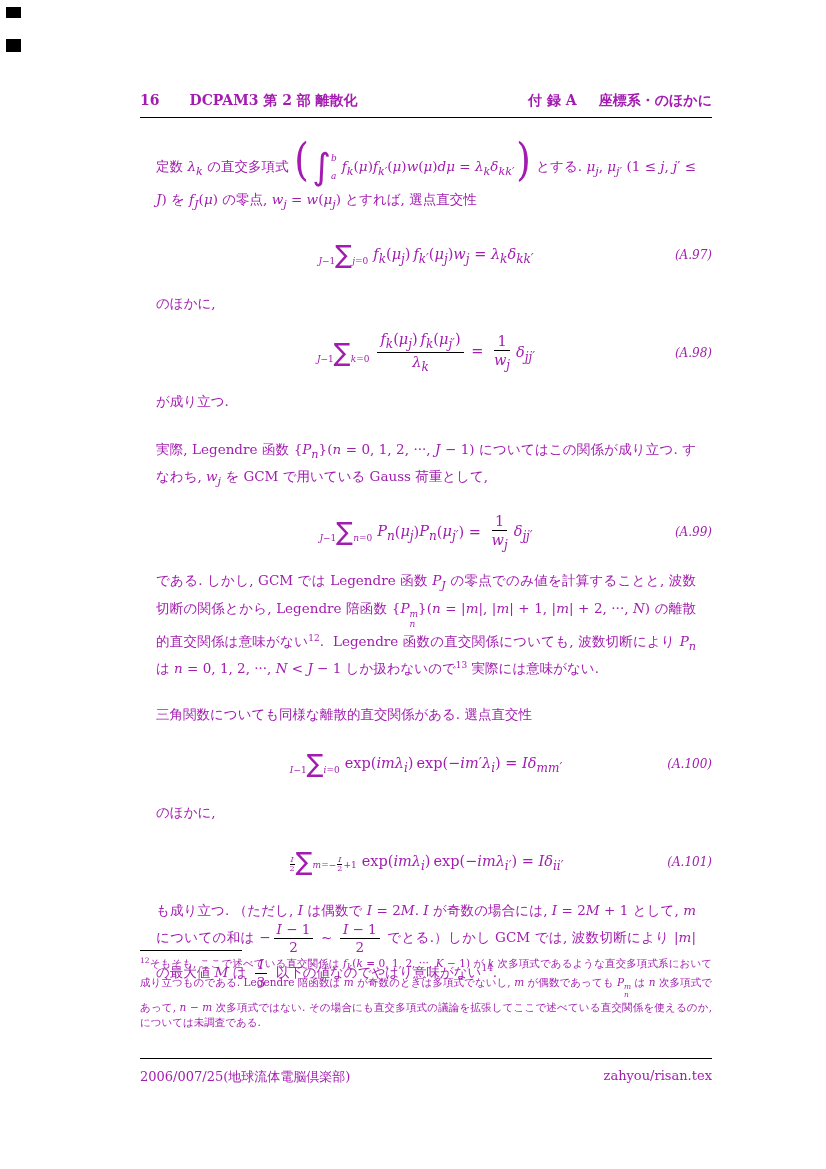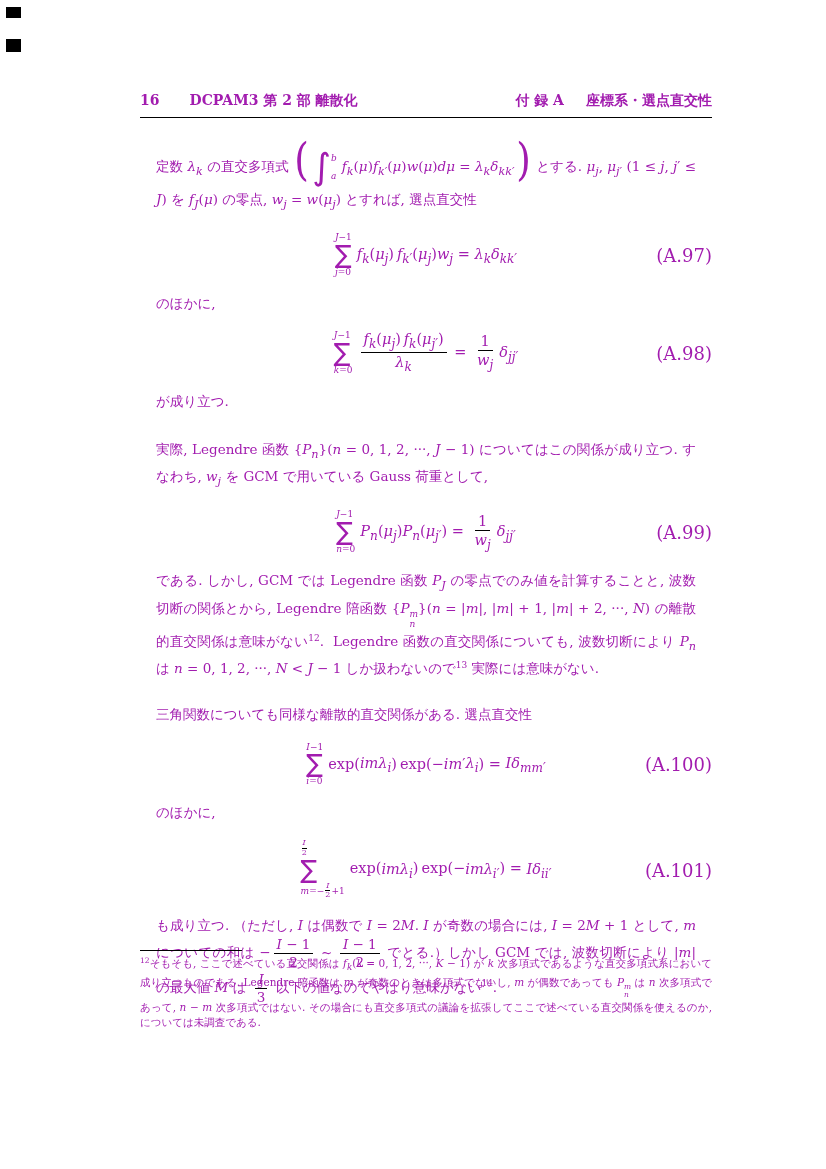--- a/index.html
+++ b/index.html
@@ -25,24 +25,24 @@
   .p3{margin-top:2px;}
   .p4{margin-top:24px;}
   .p5{margin-top:4px;}
   .conn{margin-top:2px;}
   i{font-family:"DejaVu Serif","DejaVu Sans",serif;}
   sup.fnm{font-size:9px;line-height:0;}
 
   
   .eqrow{position:relative;display:flex;align-items:center;margin:14px 0;min-height:46px;}
   .eqbody{flex:1;text-align:center;font-size:14.5px;line-height:1.1;}
-  .eqtag{position:absolute;right:0;top:50%;transform:translateY(-50%);font-size:18px;}
-
-  
-  .sum{display:inline-flex;flex-direction:column;align-items:flex-start;vertical-align:middle;
+  .eqtag{position:absolute;right:0;top:50%;transform:translateY(-50%);font-size:12px;font-style:italic;}
+
+  
+  .sum{display:inline-flex;align-items:flex-end;vertical-align:middle;
        margin:0 5px 0 0;line-height:1;}
   .sum .lim{font-size:9px;line-height:1.2;white-space:nowrap;}
   .sigma{font-size:25px;line-height:.95;font-style:normal;font-family:"DejaVu Sans",sans-serif;}
   .frac{display:inline-flex;flex-direction:column;align-items:center;vertical-align:middle;
         margin:0 3px;line-height:1.25;text-align:right;}
   .frac .num{border-bottom:1px solid #000;padding:0 3px;}
   .frac .den{padding:0 3px;}
   .lfrac{display:inline-flex;flex-direction:column;align-items:center;vertical-align:middle;
          line-height:1.1;font-size:8px;margin:0 1px;}
   .lfrac .lnum{border-bottom:1px solid #000;padding:0 1px;}
@@ -76,21 +76,21 @@
   <div class="artifact art1"></div>
   <div class="artifact art2"></div>
 
   <div class="main">
 
     <div class="pagehead">
       <span class="pn">16</span>
       <span>DCPAM3 第 2 部 離散化</span>
       <span class="right">
         <span class="a">付 録 A</span>
-        <span>座標系・選点直交性</span>
+        <span>座標系・のほかに</span>
       </span>
     </div>
 
     <p class="para p1">定数 <i>λ<sub>k</sub></i> の直交多項式 <span class="bigp">(</span><span class="intwrap">
           <span class="intg">∫</span>
           <span class="ilims">
             <span class="iup"><i>b</i></span>
             <span class="idn"><i>a</i></span>
           </span>
         </span><i>f<sub>k</sub></i>(<i>μ</i>)<i>f<sub>k′</sub></i>(<i>μ</i>)<i>w</i>(<i>μ</i>)<i>dμ</i> = <i>λ<sub>k</sub></i><i>δ<sub>kk′</sub></i><span class="bigp">)</span> とする. <i>μ<sub>j</sub></i>, <i>μ<sub>j′</sub></i> (1 ≤ <i>j</i>, <i>j</i>′ ≤ <i>J</i>) を <i>f<sub>J</sub></i>(<i>μ</i>) の零点, <i>w<sub>j</sub></i> = <i>w</i>(<i>μ<sub>j</sub></i>) とすれば, 選点直交性</p>
@@ -184,13 +184,20 @@
   </div>
 
   <div class="footnotes">
     <div class="fnrule"></div>
     <p class="fn" style="margin:0"><sup class="fnm">12</sup>そもそも, ここで述べている直交関係は <i>f<sub>k</sub></i>(<i>k</i> = 0, 1, 2, ···, <i>K</i> − 1) が <i>k</i> 次多項式であるような直交多項式系において成り立つものである. Legendre 陪函数は <i>m</i> が奇数のときは多項式でないし, <i>m</i> が偶数であっても <i>P</i><span class="susb">
           <span class="su"><i>m</i></span>
           <span class="sb"><i>n</i></span>
         </span> は <i>n</i> 次多項式であって, <i>n</i> − <i>m</i> 次多項式ではない. その場合にも直交多項式の議論を拡張してここで述べている直交関係を使えるのか, については未調査である.</p>
   </div>
 
+  <div class="pagefoot">
+    <div class="ftrule"></div>
+    <div class="ftrow">
+      <span>2006/007/25(地球流体電脳倶楽部)</span>
+      <span>zahyou/risan.tex</span>
+    </div>
+  </div>
 </div>
 
 </body></html>

